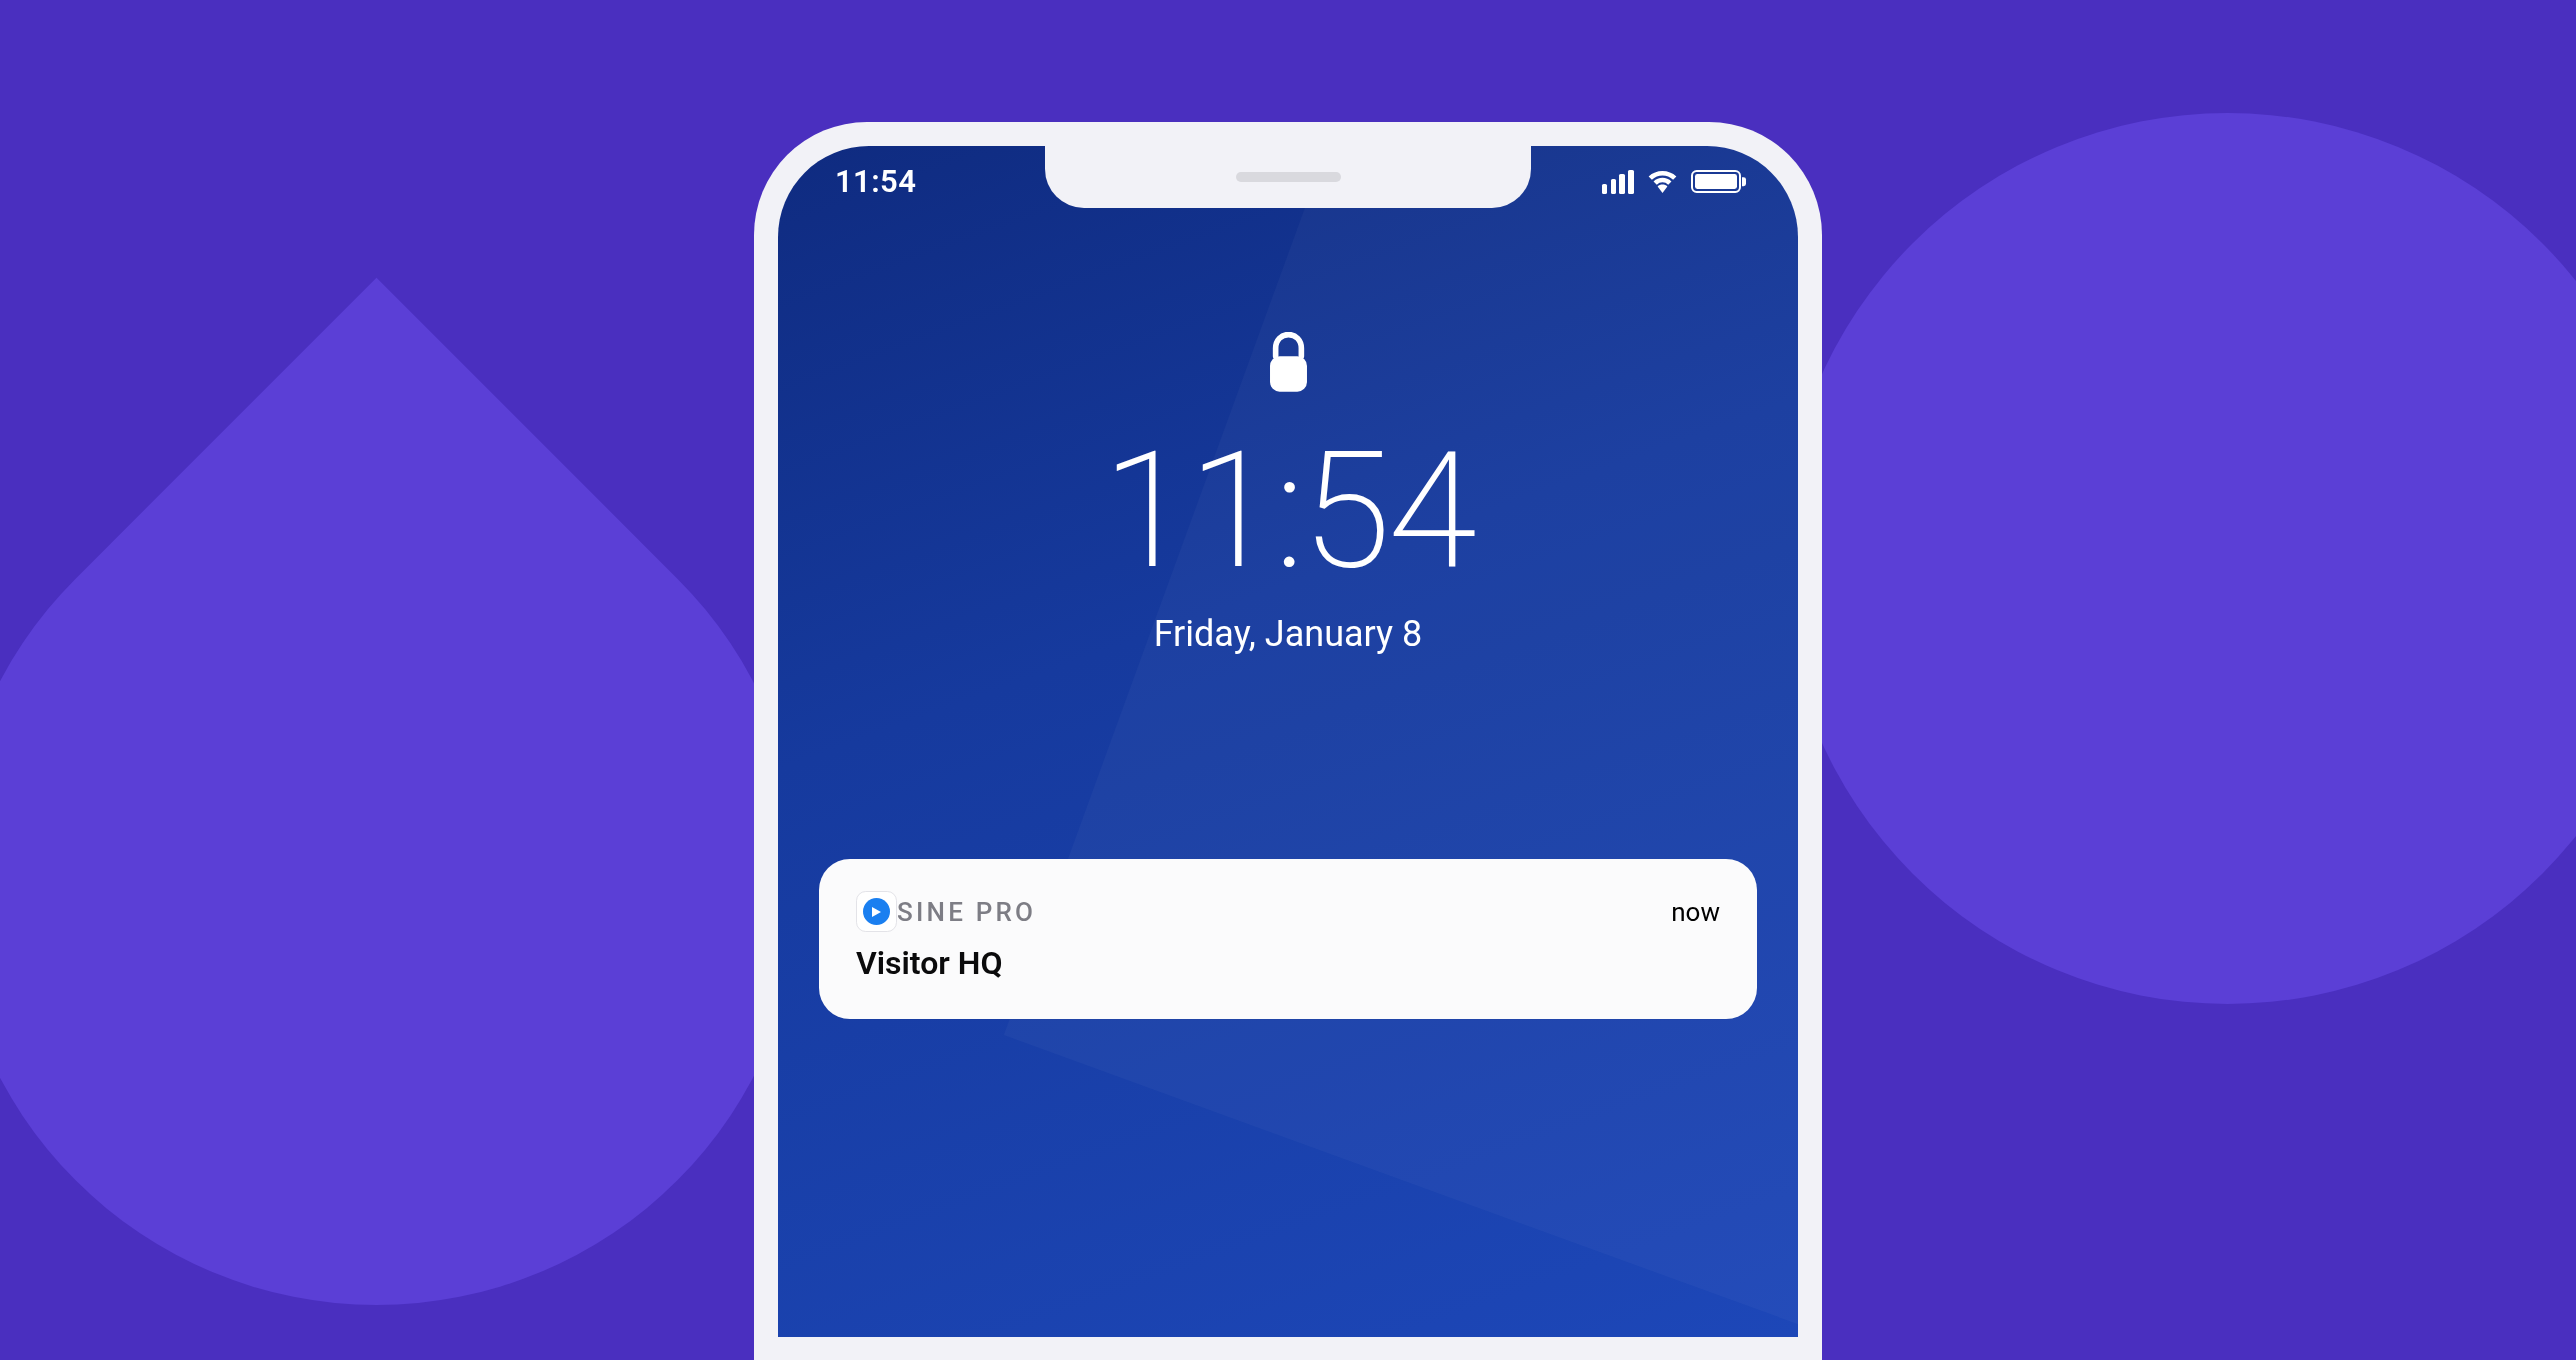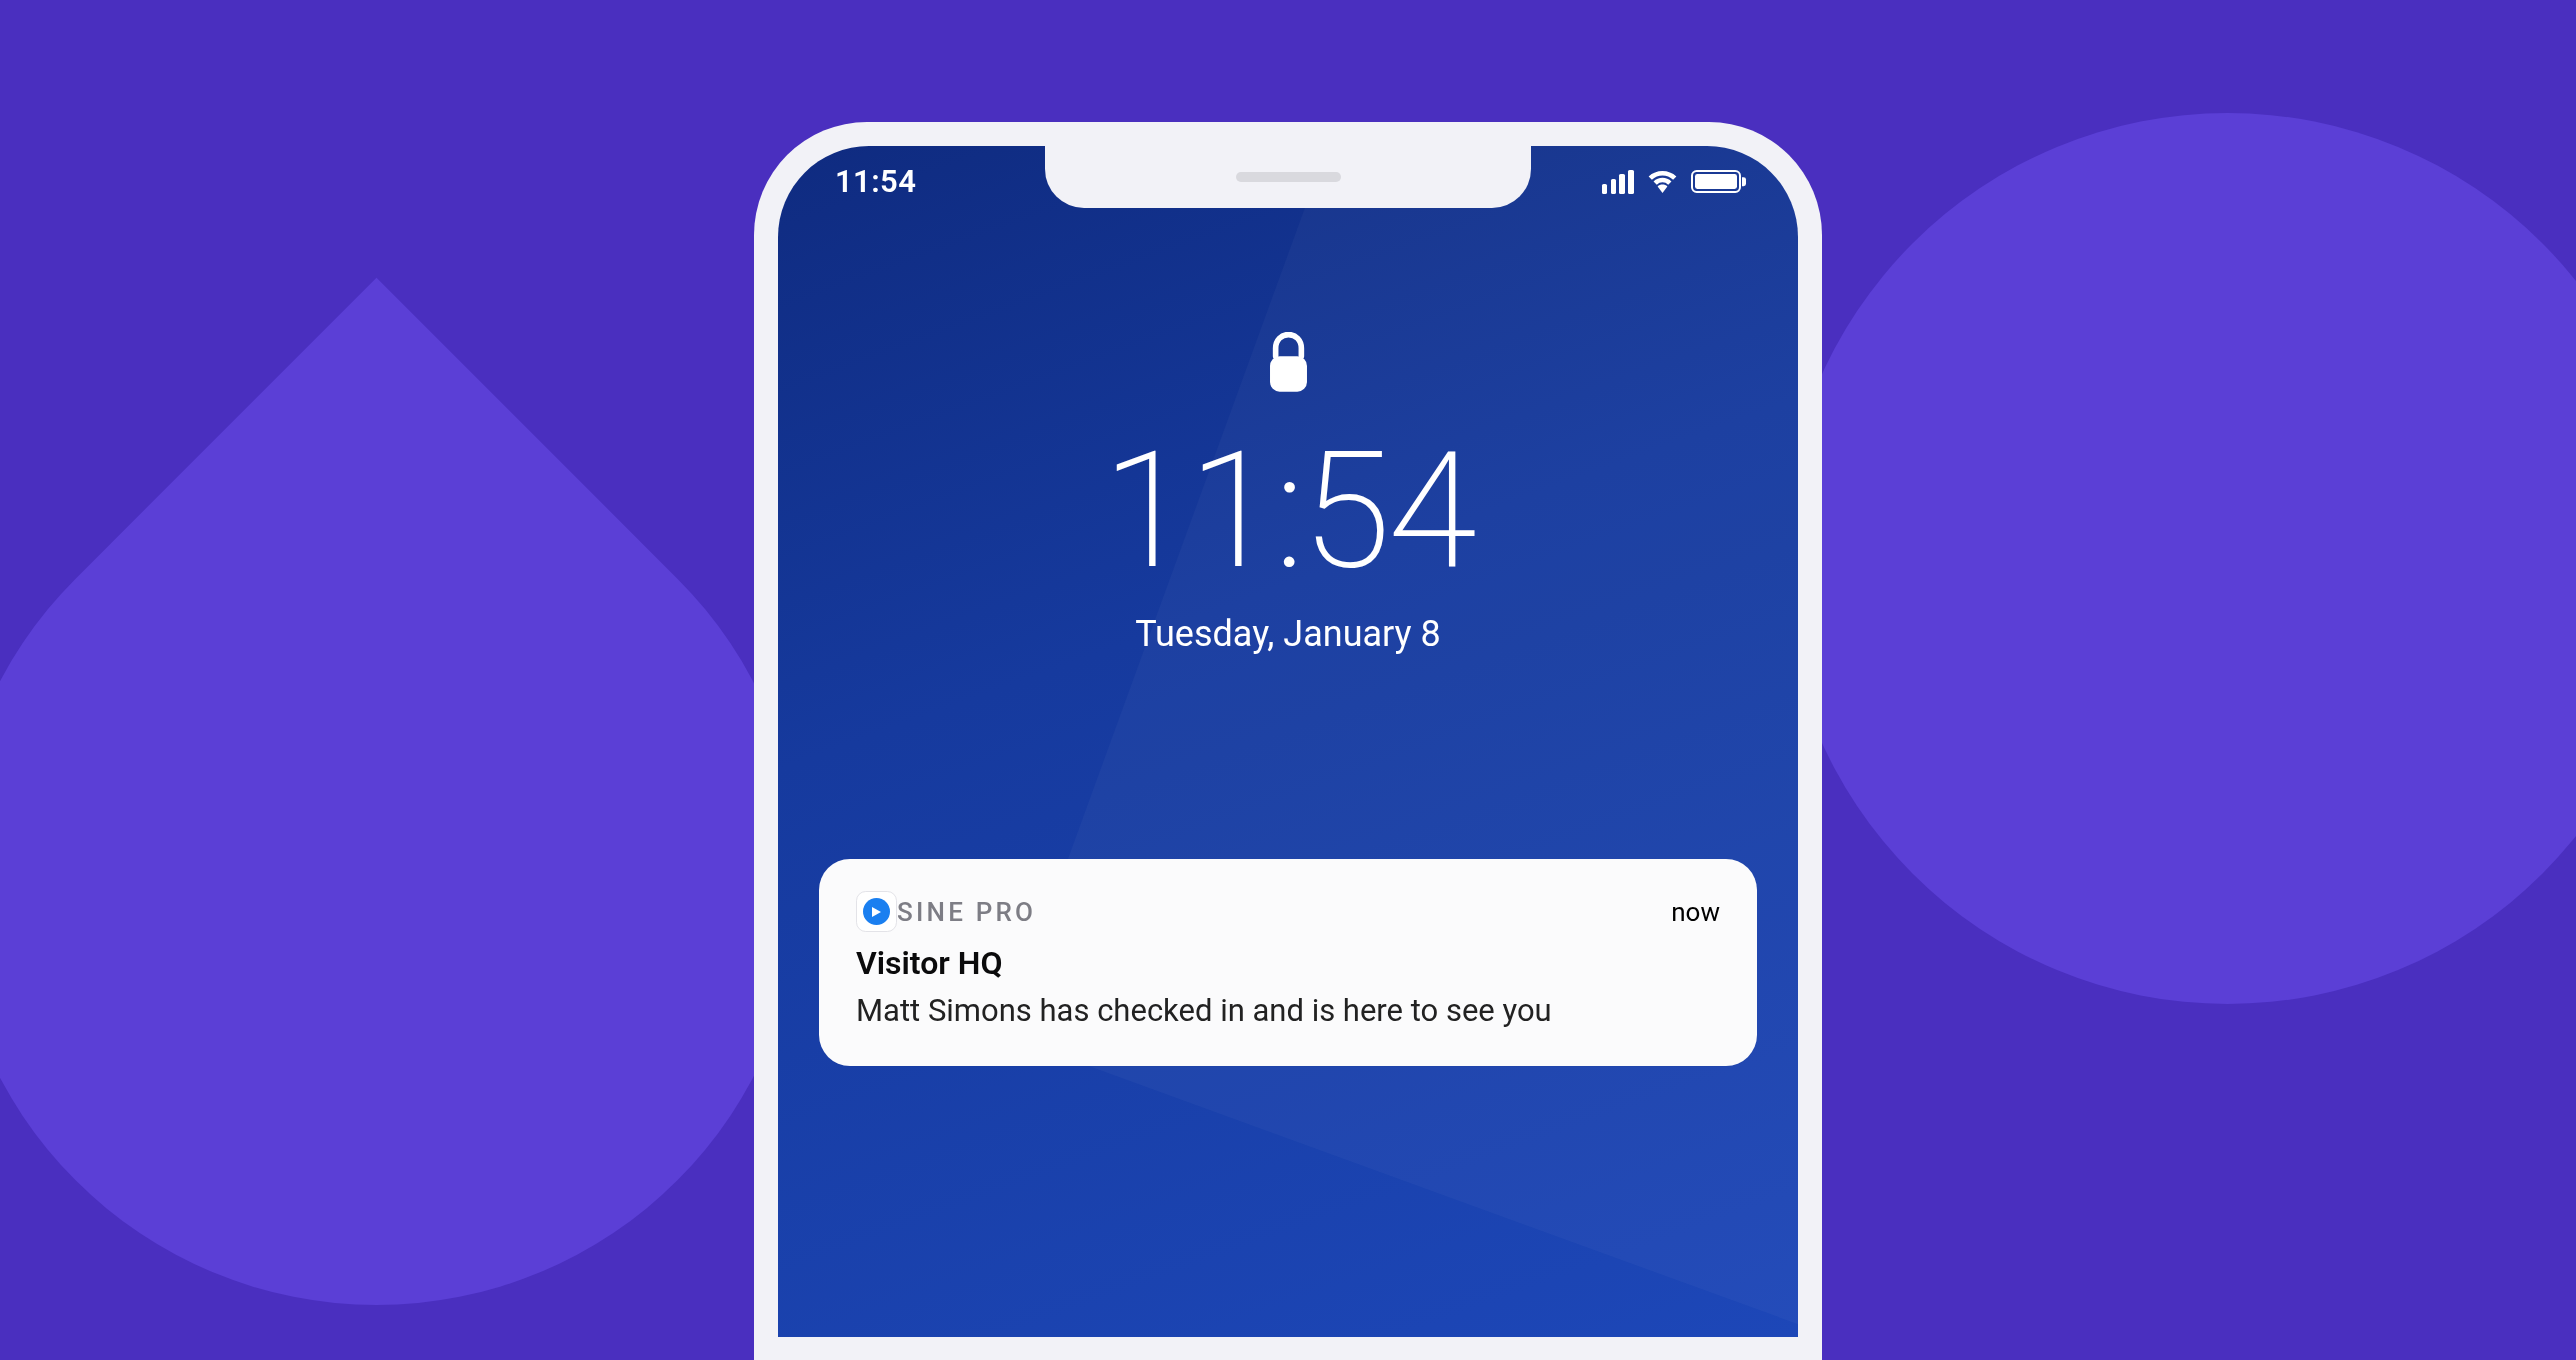--- a/index.html
+++ b/index.html
@@ -273,30 +273,29 @@
     </div>
 
     <div class="lock-center">
       <div class="lock-icon">
         <svg width="45" height="63" viewBox="0 0 56 78">
           <path d="M12 30 V20 C12 10 19 3 28 3 C37 3 44 10 44 20 V30" stroke="#fff" stroke-width="7" fill="none" stroke-linecap="round"></path>
           <rect x="5" y="30" width="46" height="44" rx="12" fill="#fff"></rect>
         </svg>
       </div>
       <div class="big-time">11:54</div>
-      <div class="date">Tuesday, January 8</div>
+      <div class="date">Friday, January 8</div>
     </div>
 
     <div class="notification">
       <div class="notif-header">
         <div class="app-icon">
           <div class="app-icon-inner"></div>
         </div>
         <div class="app-name">SINE PRO</div>
         <div class="notif-time">now</div>
       </div>
       <div class="notif-title">Visitor HQ</div>
-      <div class="notif-body">Matt Simons has checked in and is here to see you</div>
     </div>
 
   </div>
 </div>
 
 
 </body></html>

